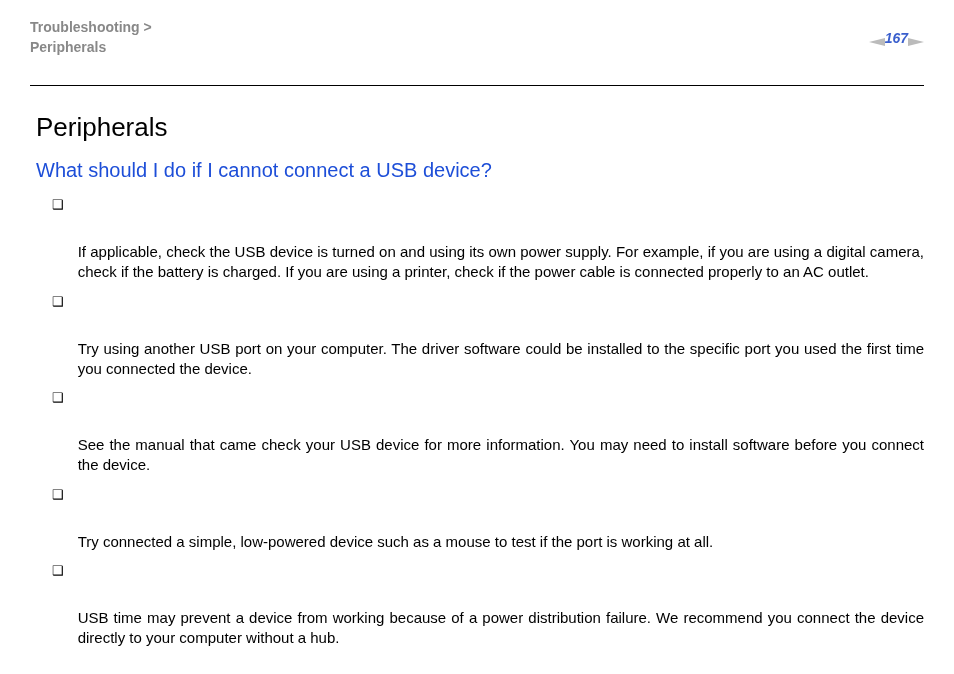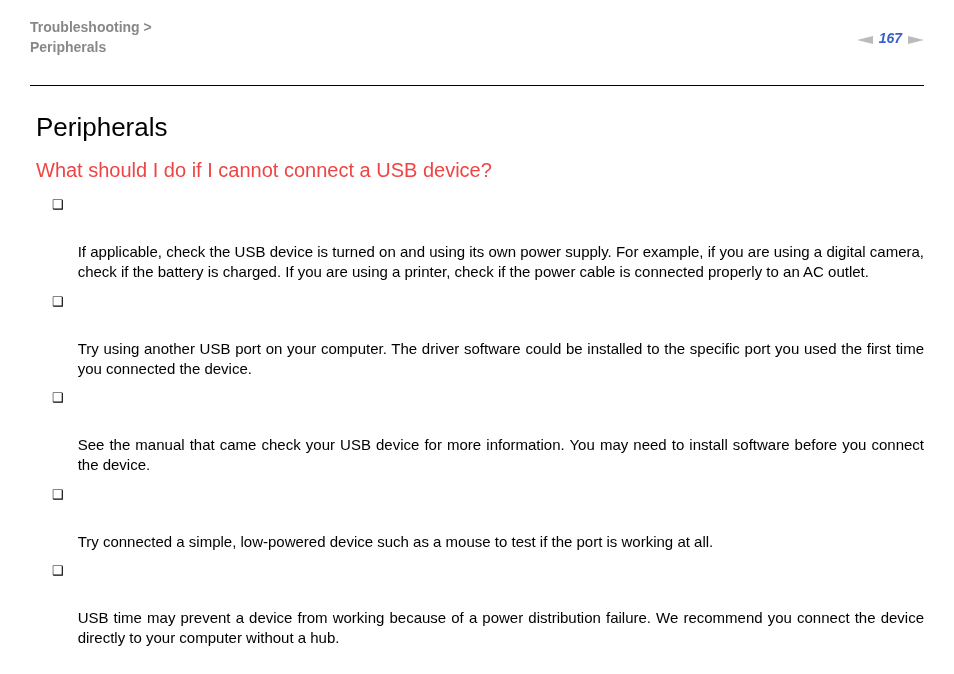--- a/index.html
+++ b/index.html
@@ -22,22 +22,22 @@
     .breadcrumb {
       font-size: 14px;
       font-weight: bold;
       color: #888;
       line-height: 1.4;
     }
     .breadcrumb-top { white-space: nowrap; }
     .breadcrumb-bottom { }
     .page-nav {
       display: flex;
-      align-items: center;
-      gap: 6px;
+      align-items: flex-end;
+      gap: 0;
       padding-top: 12px;
     }
     .page-number {
       font-size: 14px;
       font-weight: bold;
       font-style: italic;
       color: #3a5fcd;
     }
     .arrow {
       width: 16px;
@@ -47,21 +47,21 @@
     .content { padding-left: 6px; }
     .page-title {
       font-size: 26px;
       font-weight: normal;
       margin-bottom: 16px;
       color: #000;
     }
     .section-heading {
       font-size: 20px;
       font-weight: normal;
-      color: #ef4444;
+      color: #1d4ed8;
       margin-bottom: 12px;
     }
     .bullet-list {
       list-style: none;
       padding-left: 16px;
     }
     .bullet-item {
       display: flex;
       align-items: flex-start;
       margin-bottom: 8px;

